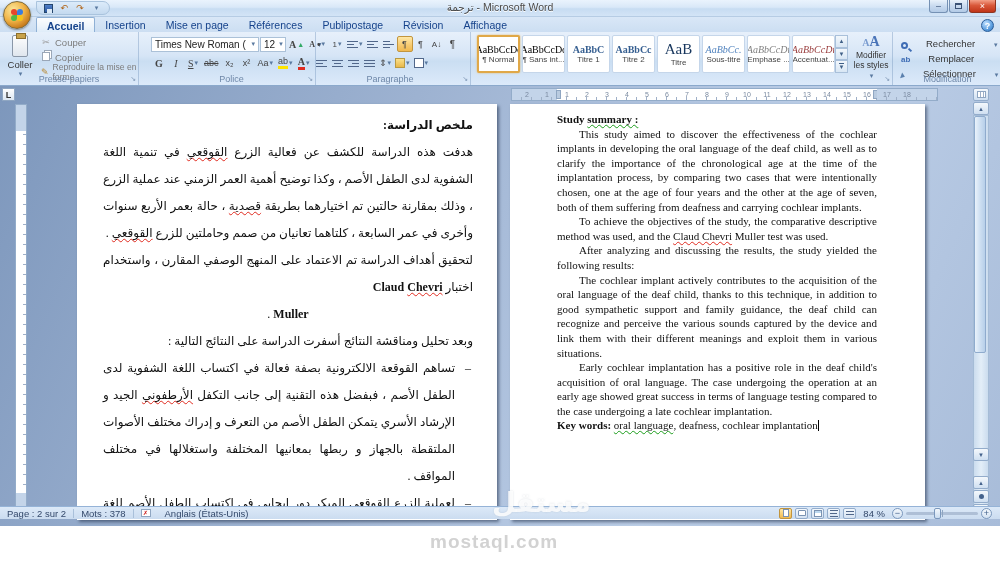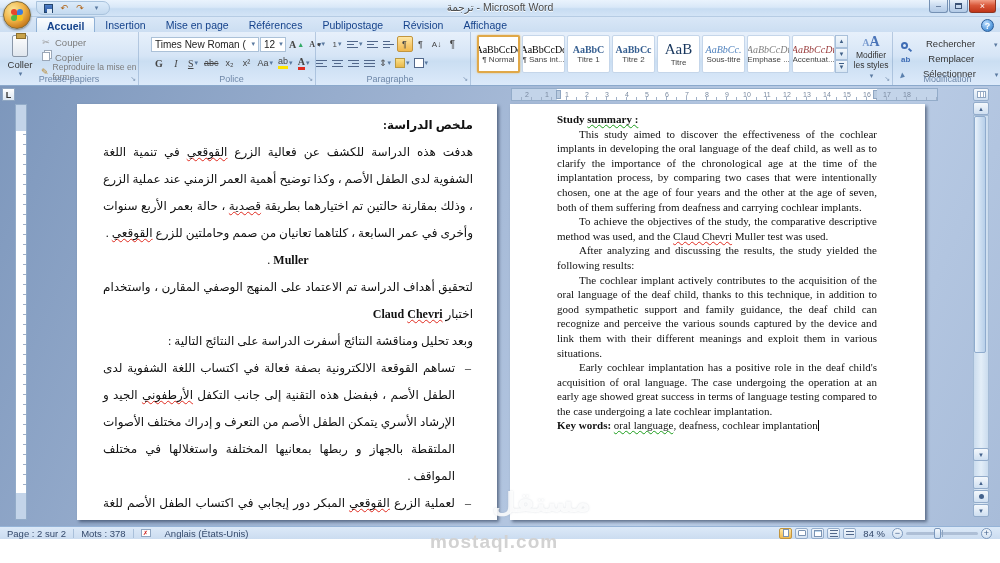--- a/index.html
+++ b/index.html
@@ -144,21 +144,21 @@
     border:1px solid #93accb;border-radius:2px;display:flex;align-items:center;justify-content:center;font-size:6px;color:#44628c;}
   #sc-ruler{top:2px;} #sc-ruler .rulic{width:9px;height:7px;background:repeating-linear-gradient(90deg,#fff 0 2px,#9fb0c8 2px 3px);border:1px solid #8fa6c2;}
   #sc-up{top:16px;} 
   #sc-track{position:absolute;left:0;top:29px;width:16px;height:390px;background:linear-gradient(90deg,#cbdcee,#e3eef8 50%,#cbdcee);border:1px solid #a5bcd6;}
   #sc-thumb{position:absolute;left:1px;top:30px;width:12px;height:237px;background:linear-gradient(90deg,#e9f2fb,#c9dcf0 60%,#b7cfe9);border:1px solid #8fabcd;border-radius:2px;}
   #sc-down{top:362px;}
   #sc-prev{top:390px;} #sc-ball{top:404px;} #sc-next{top:418px;}
   #sc-ball .ball{width:5px;height:5px;border-radius:50%;background:#44628c;}
 
   
-  #statusbar{position:absolute;left:0;top:526px;width:1000px;height:13px;
+  #statusbar{position:absolute;left:0;top:506px;width:1000px;height:13px;
     background:linear-gradient(#dce9f8,#cbdcf0);border-top:1px solid #95b3d7;display:flex;align-items:center;
     font-size:9.5px;color:#34496b;}
   .stitem{padding:0 7px;display:flex;align-items:center;gap:4px;height:100%;}
   .stsep{width:1px;height:9px;background:#a9c0da;}
   .bookic{width:10px;height:8px;background:#fff;border:1px solid #8fa6c2;position:relative;font-size:6px;color:#c22;display:flex;align-items:center;justify-content:center;font-weight:bold;line-height:1;}
   #st-right{margin-left:auto;display:flex;align-items:center;gap:3px;padding-right:8px;}
   .vbtn{width:13px;height:11px;border:1px solid #93accb;border-radius:2px;background:linear-gradient(#f4f8fc,#d4e2f2);
     display:flex;align-items:center;justify-content:center;font-size:6px;color:#44628c;}
   .vbtn.on{background:linear-gradient(#ffe8a6,#f0b94f);border-color:#c2953e;}
   .pgic{width:6px;height:8px;background:#fff;border:1px solid #7b93b2;}
@@ -506,22 +506,22 @@
         <span class="rnum">17</span>
         <span class="rnum">18</span>
       </div>
   </div>
 
   <div id="vruler"></div>
 
   <div class="page" id="pageL" dir="rtl">
       <div class="para ar ar-title"><span class="b">ملخص الدراسة:</span></div>
       <div class="para ar"><span>هدفت هذه الدراسة للكشف عن فعالية الزرع </span><span class="w-red">القوقعي</span><span> في تنمية اللغة الشفوية لدى الطفل الأصم ، وكذا توضيح أهمية العمر الزمني عند عملية الزرع ، وذلك بمقارنة حالتين تم اختيارهما بطريقة </span><span class="w-red">قصدية</span><span> ، حالة بعمر الأربع سنوات وأخرى في عمر السابعة ، كلتاهما تعانيان من صمم وحاملتين للزرع </span><span class="w-red">القوقعي</span><span> .</span></div>
+      <div class="para ar"><span>لتحقيق أهداف الدراسة تم الاعتماد على المنهج الوصفي المقارن ، واستخدام اختبار </span><span class="b">Claud </span><span class="b w-red">Chevri</span></div>
       <div class="para ar ar-center"><span class="b">Muller</span><span> .</span></div>
-      <div class="para ar"><span>لتحقيق أهداف الدراسة تم الاعتماد على المنهج الوصفي المقارن ، واستخدام اختبار </span><span class="b">Claud </span><span class="b w-red">Chevri</span></div>
       <div class="para ar"><span>وبعد تحليل ومناقشة النتائج أسفرت الدراسة على النتائج التالية :</span></div>
       <div class="para ar ar-bullet"><span class="dash">–</span><span>تساهم القوقعة الالكترونية بصفة فعالة في اكتساب اللغة الشفوية لدى الطفل الأصم ، فبفضل هذه التقنية إلى جانب التكفل </span><span class="w-red">الأرطفوني</span><span> الجيد و الإرشاد الأسري يتمكن الطفل الأصم من التعرف و إدراك مختلف الأصوات الملتقطة بالجهاز و ربطها بمعانيها المختلفة واستغلالها في مختلف المواقف .</span></div>
       <div class="para ar ar-bullet"><span class="dash">–</span><span>لعملية الزرع </span><span class="w-red">القوقعي</span><span> المبكر دور إيجابي في اكتساب الطفل الأصم للغة الشفوية ، فالحالة الخاضعة للعملية في سن مبكر أثبتت نجاحا كبيرا فيما يخص اختبار اللغة مقارنة بالحالة الخاضعة لعملية زرع قوقعي متأخر .</span></div>
     </div>
   <div class="page" id="pageR" dir="ltr">
       <div class="para en en-head"><span class="b">Study </span><span class="b w-green">summary :</span></div>
       <div class="para en en-ind"><span>This study aimed to discover the effectiveness of the cochlear implants in developing the oral language of the deaf child, as well as to clarify the importance of the chronological age at the time of the implantation process, by comparing two cases that were intentionally chosen, one at the age of four years and the other at the age of seven, both of them suffering from deafness and carrying cochlear implants.</span></div>
       <div class="para en en-ind"><span>To achieve the objectives of the study, the comparative descriptive method was used, and the </span><span class="w-red">Claud Chevri</span><span> Muller test was used.</span></div>
       <div class="para en en-ind"><span>After analyzing and discussing the results, the study yielded the following results:</span></div>
       <div class="para en en-ind"><span>The cochlear implant actively contributes to the acquisition of the oral language of the deaf child, thanks to this technique, in addition to good sympathetic support and family guidance, the deaf child can recognize and perceive the various sounds captured by the device and link them with their different meanings and exploit them in various situations.</span></div>

